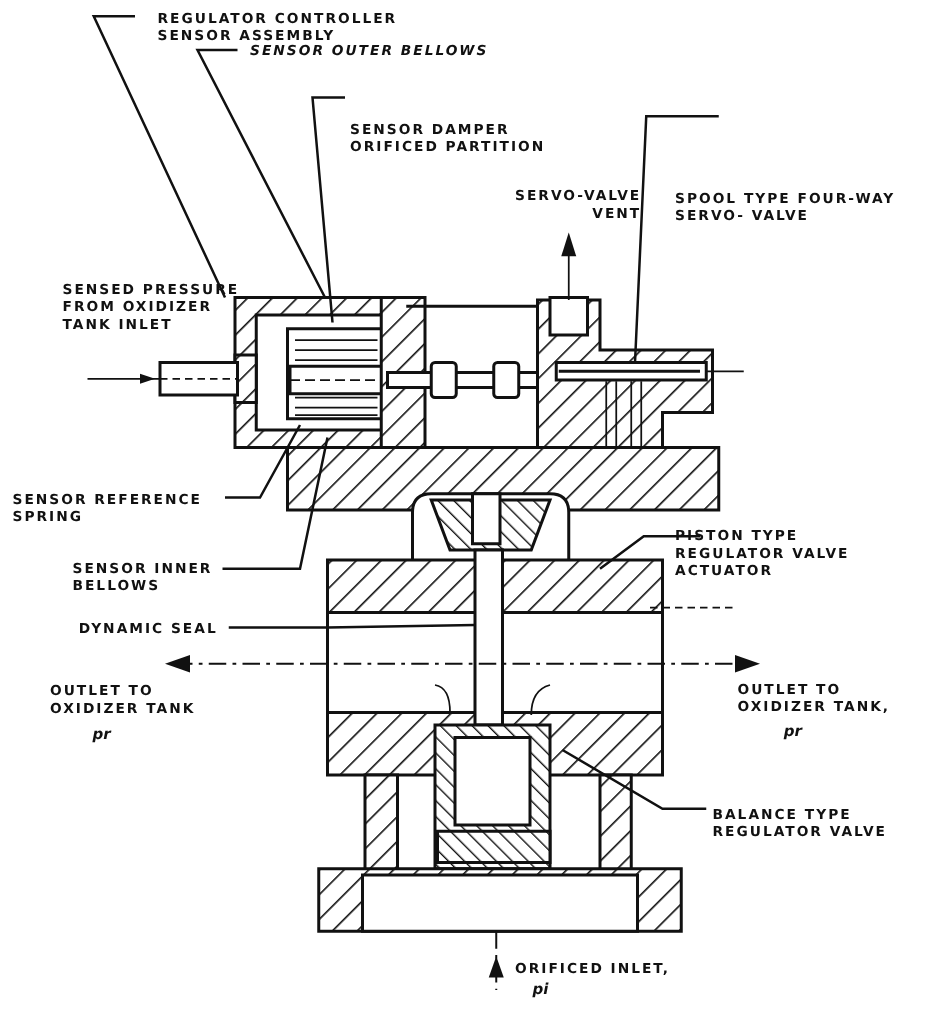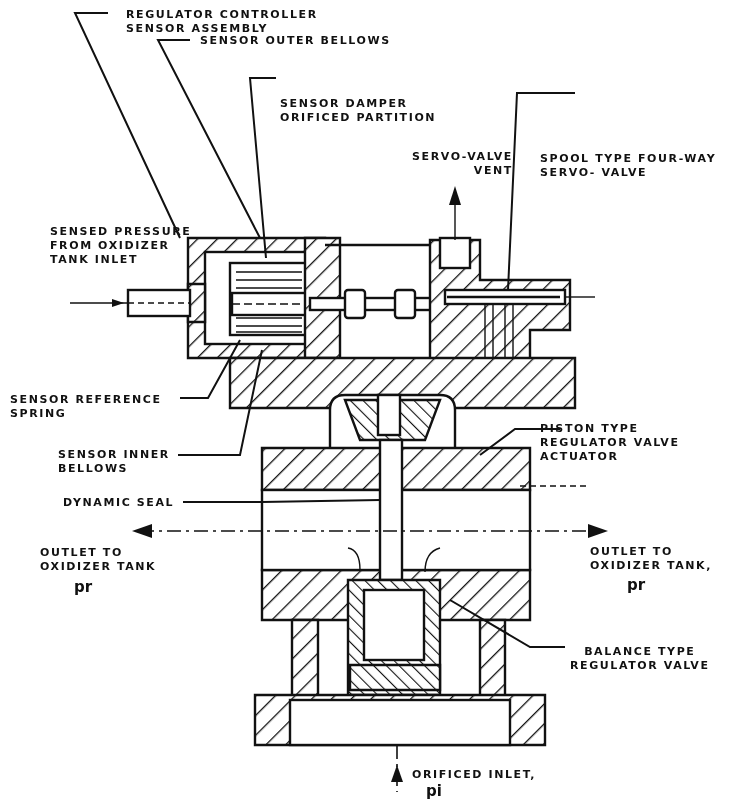--- a/index.html
+++ b/index.html
@@ -1,21 +1,21 @@
 <!DOCTYPE html>
 <html><head>
 <meta charset="utf-8">
 <style>
   html, body { margin: 0; padding: 0; background: #ffffff; }
   body { width: 744px; height: 807px; position: relative; overflow: hidden;
          font-family: "Liberation Sans", sans-serif; }
   #diagram { position: absolute; left: 0; top: 0; width: 744px; height: 807px; }
   .lbl { position: absolute; font-family: "DejaVu Sans", sans-serif; font-size: 11px;
          letter-spacing: 1.6px; line-height: 14px; color: #111; white-space: pre; font-weight: 600; }
-  .sub { font-size: 15px; letter-spacing: 0; }
+  .sub { font-size: 12px; font-style: italic; letter-spacing: 0; }
   .ink { stroke: #111; fill: none; stroke-width: 2.4; }
   .thin { stroke: #111; fill: none; stroke-width: 1.4; }
   .hatch { fill: url(#hatchA); stroke: #111; stroke-width: 2.4; }
   .hatchB { fill: url(#hatchB); stroke: #111; stroke-width: 2.4; }
   .white { fill: #fff; stroke: #111; stroke-width: 2.4; }
   .dash { stroke: #111; stroke-width: 1.6; stroke-dasharray: 14 5 3 5; fill: none; }
   .leader { stroke: #111; stroke-width: 2; fill: none; }
 </style>
 </head>
 <body>
@@ -120,21 +120,21 @@
     <path class="leader" d="M560 429 H515 L480 455"></path>
     <path class="leader" d="M565 647 H530 L450 600"></path>
   </g>
 
   <path class="thin" d="M348 548 Q360 550 360 570"></path>
   <path class="thin" d="M440 548 Q425 552 425 572"></path>
 </svg>
 
 <div class="lbl" style="left:126px; top:8px;">REGULATOR CONTROLLER
 SENSOR ASSEMBLY</div>
-<div class="lbl" style="left:200px; top:34px;">SENSOR OUTER BELLOWS</div>
+<div class="lbl" style="left:200px; top:34px;font-style:italic;">SENSOR OUTER BELLOWS</div>
 <div class="lbl" style="left:280px; top:72px;margin-top:25px;">SENSOR DAMPER
 ORIFICED PARTITION</div>
 <div class="lbl" style="left:412px; top:150px; text-align:right;">SERVO-VALVE
 VENT</div>
 <div class="lbl" style="left:540px; top:152px;">SPOOL TYPE FOUR-WAY
 SERVO- VALVE</div>
 <div class="lbl" style="left:25px; top:225px;margin-left:25px;">SENSED PRESSURE
 FROM OXIDIZER
 TANK INLET</div>
 <div class="lbl" style="left:10px; top:393px;">SENSOR REFERENCE
@@ -144,16 +144,16 @@
 <div class="lbl" style="left:540px; top:422px;">PISTON TYPE
 REGULATOR VALVE
 ACTUATOR</div>
 <div class="lbl" style="left:63px; top:496px;">DYNAMIC SEAL</div>
 <div class="lbl" style="left:40px; top:546px;">OUTLET TO
 OXIDIZER TANK</div>
 <div class="lbl sub" style="left:74px; top:580px;">pr</div>
 <div class="lbl" style="left:590px; top:545px;">OUTLET TO
 OXIDIZER TANK,</div>
 <div class="lbl sub" style="left:627px; top:578px;">pr</div>
-<div class="lbl" style="left:570px; top:645px;text-align:center;">BALANCE TYPE
+<div class="lbl" style="left:570px; top:645px;">BALANCE TYPE
 REGULATOR VALVE</div>
 <div class="lbl" style="left:412px; top:768px;">ORIFICED INLET,</div>
 <div class="lbl sub" style="left:426px; top:784px;">pi</div>
 
 </body></html>

